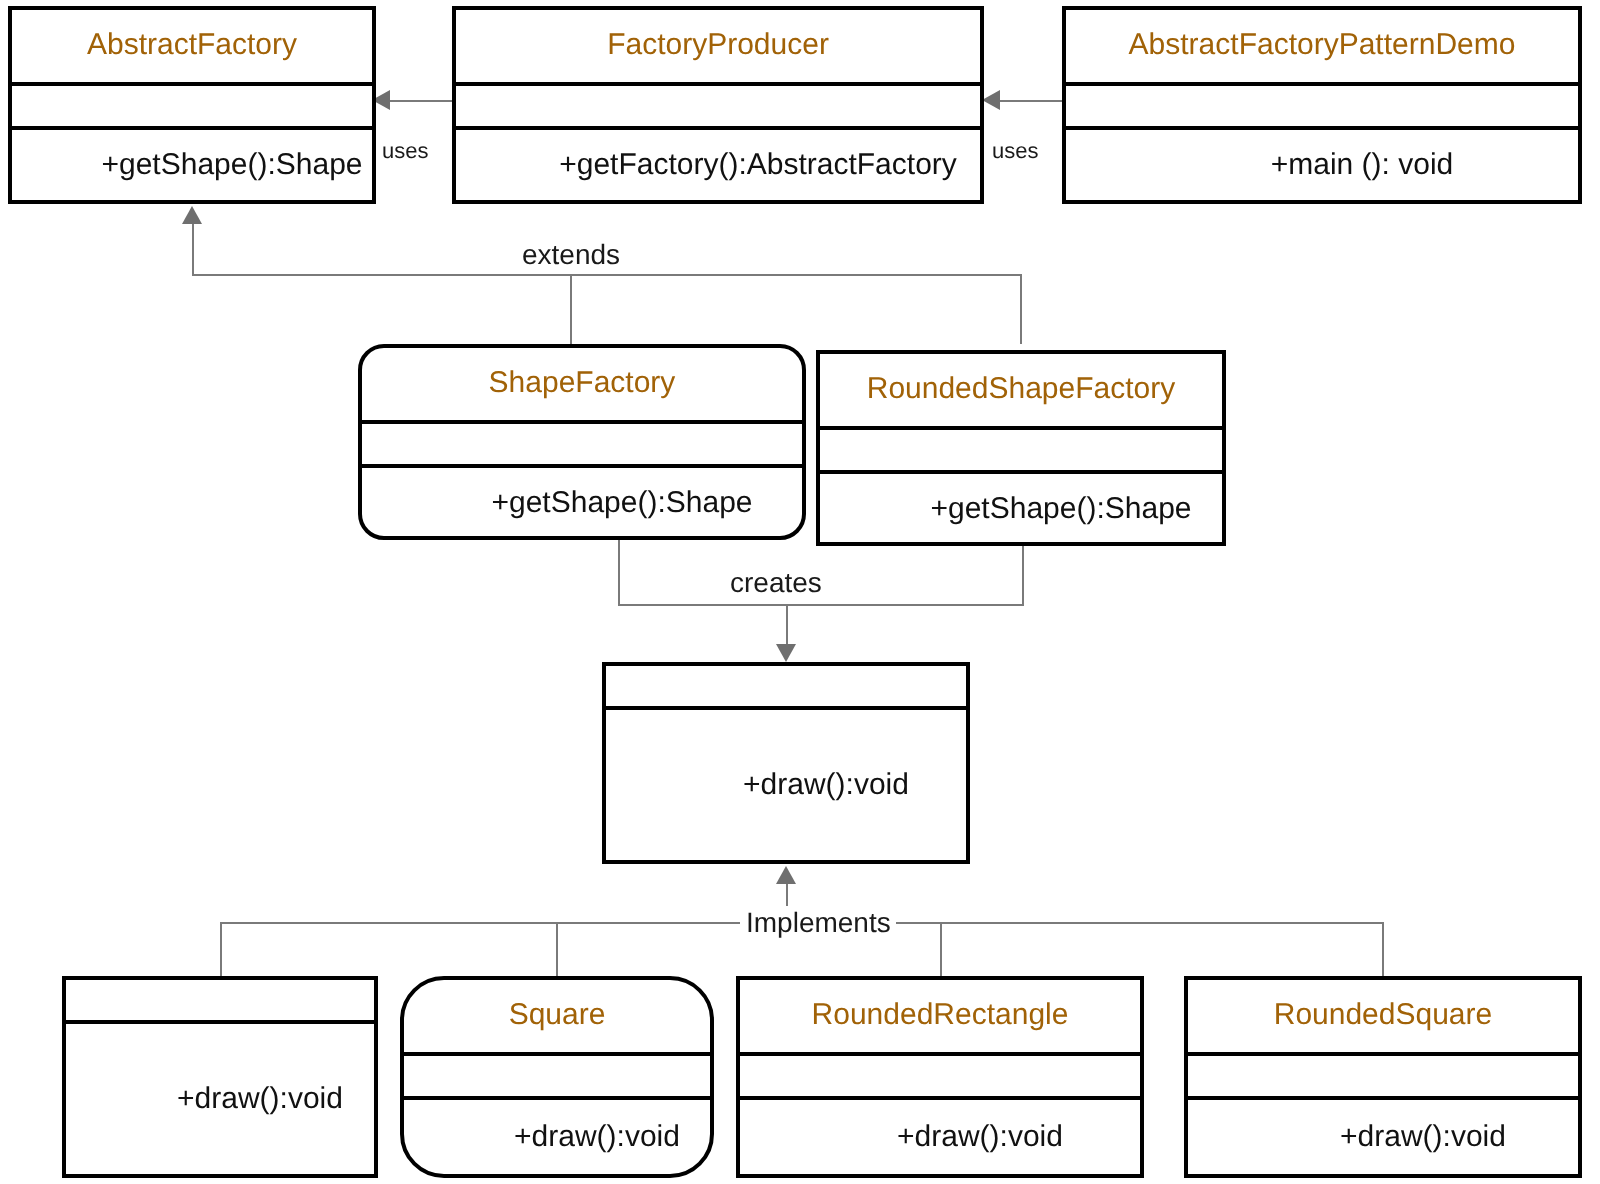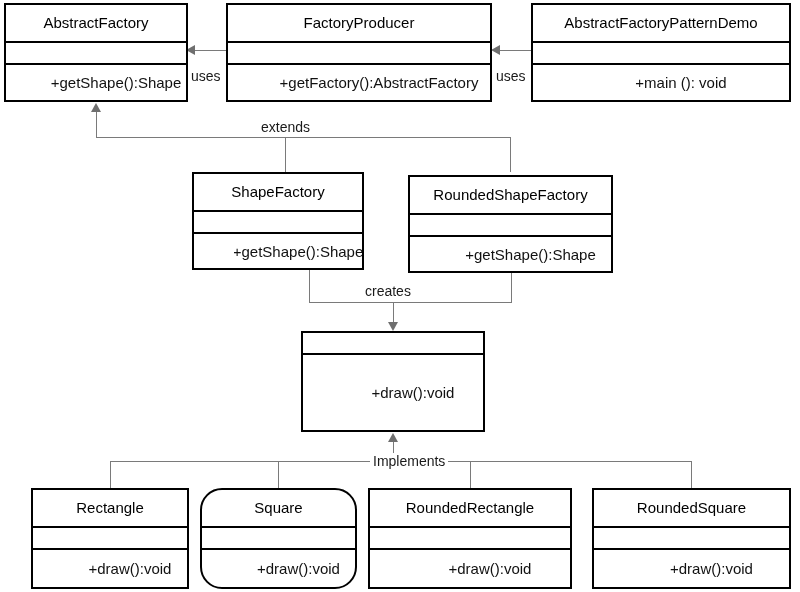--- a/index.html
+++ b/index.html
@@ -26,21 +26,21 @@
     flex-direction: column;
     z-index: 3;
   }
   .uml-name {
     box-sizing: border-box;
     flex: 0 0 auto;
     height: 38px;
     line-height: 36px;
     text-align: center;
     font-size: 15px;
-    color: #000000;
+    color: #a16207;
     border-bottom: 2px solid #000000;
     white-space: nowrap;
     overflow: hidden;
   }
   .uml-attrs {
     box-sizing: border-box;
     flex: 0 0 auto;
     height: 22px;
     border-bottom: 2px solid #000000;
   }
@@ -103,21 +103,21 @@
     position: absolute;
     font-size: 14px;
     color: #1a1a1a;
     background: #ffffff;
     padding: 0 3px;
     white-space: nowrap;
     z-index: 4;
     line-height: 16px;
   }
   .edge-label.vertical-slot {
-    font-size: 14px;
+    font-size: 11px;
     padding: 0 1px;
   }
 </style>
 </head>
 <body>
 
 <div id="canvas">
 
   <div class="conn-v" style="left:96px; top:111px; height:27px;"></div>
   <div class="arrow-up" style="left:91px; top:103px;"></div>
@@ -161,39 +161,38 @@
     <div class="uml-attrs"></div>
     <div class="uml-ops">+main (): void</div>
   </div>
 
   <div class="uml-class" style="left:226px; top:3px; width:266px; height:99px;">
     <div class="uml-name">FactoryProducer</div>
     <div class="uml-attrs"></div>
     <div class="uml-ops">+getFactory():AbstractFactory</div>
   </div>
 
-  <div class="uml-class" style="left:192px; top:172px; width:172px; height:98px;">
+  <div class="uml-class" style="left:179px; top:172px; width:224px; height:98px;border-radius:13px;">
     <div class="uml-name">ShapeFactory</div>
     <div class="uml-attrs"></div>
     <div class="uml-ops">+getShape():Shape</div>
   </div>
 
   <div class="uml-class" style="left:408px; top:175px; width:205px; height:98px;">
     <div class="uml-name">RoundedShapeFactory</div>
     <div class="uml-attrs"></div>
     <div class="uml-ops">+getShape():Shape</div>
   </div>
 
   <div class="uml-class" style="left:301px; top:331px; width:184px; height:101px;">
     <div class="uml-attrs"></div>
     <div class="uml-ops">+draw():void</div>
   </div>
 
   <div class="uml-class" style="left:31px; top:488px; width:158px; height:101px;">
-    <div class="uml-name">Rectangle</div>
     <div class="uml-attrs"></div>
     <div class="uml-ops">+draw():void</div>
   </div>
 
   <div class="uml-class" style="left:200px; top:488px; width:157px; height:101px;border-radius:22px;">
     <div class="uml-name">Square</div>
     <div class="uml-attrs"></div>
     <div class="uml-ops">+draw():void</div>
   </div>
 

